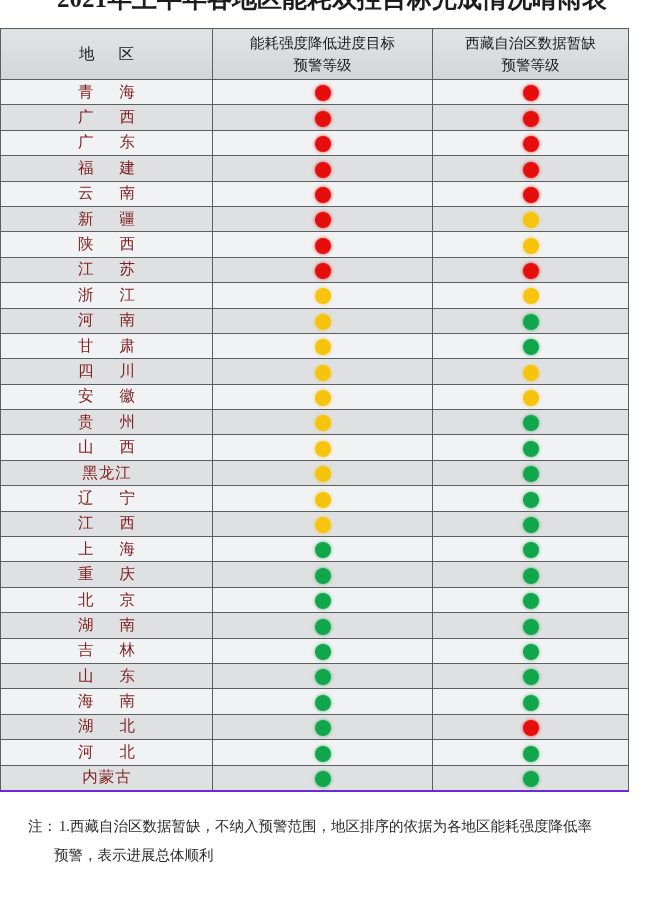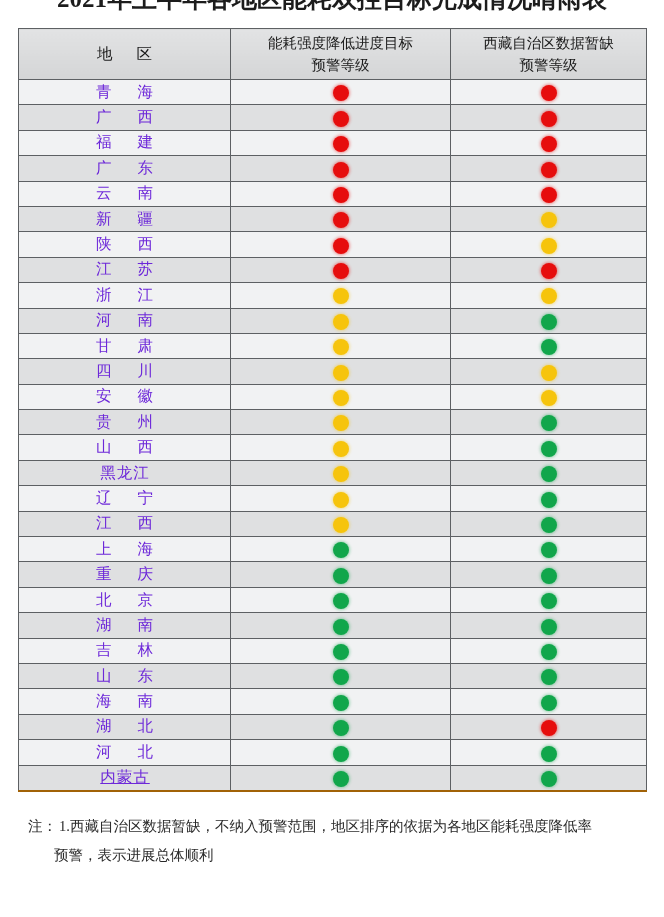--- a/index.html
+++ b/index.html
@@ -31,21 +31,21 @@
     line-height: 30px;
     text-align: center;
     color: #1c1c1c;
     letter-spacing: 0px;
     white-space: nowrap;
   }
 
   
   .table {
     position: absolute;
-    left: 18px;
+    left: 0;
     top: 28px;
     width: 628px;
     border-collapse: collapse;
     table-layout: fixed;
   }
   .table col.c-region  { width: 212px; }
   .table col.c-metric1 { width: 220px; }
   .table col.c-metric2 { width: 196px; }
 
   .table th, .table td {
@@ -76,26 +76,26 @@
   tbody tr { height: 24.4px; }
   tbody tr:nth-child(odd)  td { background: #f1f2f3; }
   tbody tr:nth-child(even) td { background: #dfe0e1; }
   tbody td {
     height: 24.4px;
     border-left: 1px solid #5d6063;
     border-right: 1px solid #5d6063;
     border-top: 1px solid #63666a;
     border-bottom: 1px solid #63666a;
   }
-  tbody tr:last-child td { border-bottom: 2px solid #a16207; text-decoration: underline; }
+  tbody tr:last-child td { border-bottom: 2px solid #6d28d9; }
 
   td.region {
     text-align: center;
     font-size: 15.5px;
-    color: #6d28d9;
+    color: #7f1d1d;
     letter-spacing: 11px;
     text-indent: 11px;
     white-space: nowrap;
   }
   td.region.wide { letter-spacing: 1px; text-indent: 1px; }
 
   td.dotcell { text-align: center; vertical-align: middle; }
 
   .dot {
     display: inline-block;
@@ -155,26 +155,26 @@
         <td class="region">青  海</td>
         <td class="dotcell"><span class="dot red"></span></td>
         <td class="dotcell"><span class="dot red"></span></td>
       </tr>
       <tr>
         <td class="region">广  西</td>
         <td class="dotcell"><span class="dot red"></span></td>
         <td class="dotcell"><span class="dot red"></span></td>
       </tr>
       <tr>
+        <td class="region">广  东</td>
+        <td class="dotcell"><span class="dot red"></span></td>
+        <td class="dotcell"><span class="dot red"></span></td>
+      </tr>
+      <tr>
         <td class="region">福  建</td>
-        <td class="dotcell"><span class="dot red"></span></td>
-        <td class="dotcell"><span class="dot red"></span></td>
-      </tr>
-      <tr>
-        <td class="region">广  东</td>
         <td class="dotcell"><span class="dot red"></span></td>
         <td class="dotcell"><span class="dot red"></span></td>
       </tr>
       <tr>
         <td class="region">云  南</td>
         <td class="dotcell"><span class="dot red"></span></td>
         <td class="dotcell"><span class="dot red"></span></td>
       </tr>
       <tr>
         <td class="region">新  疆</td>

